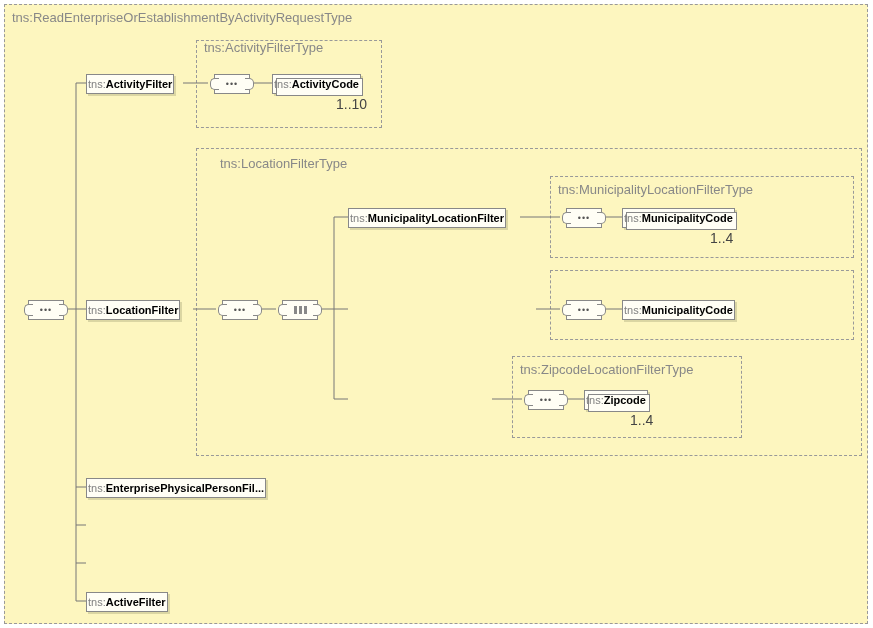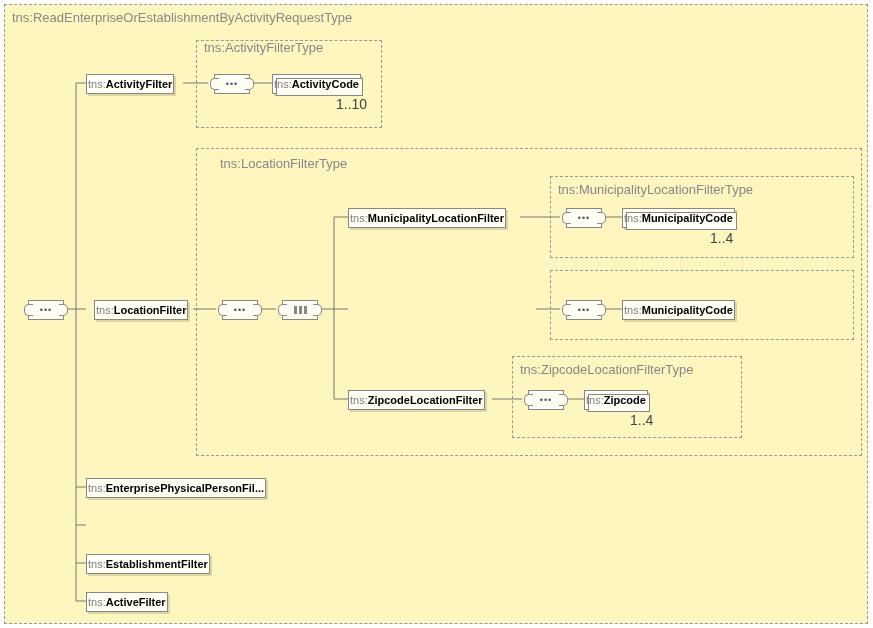--- a/index.html
+++ b/index.html
@@ -58,21 +58,21 @@
   <span class="pfx">tns:</span><b>ActivityFilter</b>
 </div>
 <div class="comp" style="left:214px;top:74px">
       <span class="dots">•••</span>
     </div>
 <div class="node stack" style="left:272px;top:74px">
   <span class="pfx">tns:</span><b>ActivityCode</b>
 </div>
 <div class="card" style="left:336px;top:96px">1..10</div>
 
-<div class="node" style="left:94px;top:300px">
+<div class="node" style="left:86px;top:300px">
   <span class="pfx">tns:</span><b>LocationFilter</b>
 </div>
 <div class="comp" style="left:222px;top:300px">
       <span class="dots">•••</span>
     </div>
 <div class="comp" style="left:282px;top:300px">
       <span class="sw">
         <span></span>
         <span></span>
         <span></span>
@@ -90,36 +90,30 @@
 </div>
 <div class="card" style="left:710px;top:230px">1..4</div>
 
 <div class="comp" style="left:566px;top:300px">
       <span class="dots">•••</span>
     </div>
 <div class="node" style="left:622px;top:300px">
   <span class="pfx">tns:</span><b>MunicipalityCode</b>
 </div>
 
-<div class="node" style="left:348px;top:390px">
-  <span class="pfx">tns:</span><b>ZipcodeLocationFilter</b>
-</div>
 <div class="comp" style="left:528px;top:390px">
       <span class="dots">•••</span>
     </div>
 <div class="node stack" style="left:584px;top:390px">
   <span class="pfx">tns:</span><b>Zipcode</b>
 </div>
 <div class="card" style="left:630px;top:412px">1..4</div>
 
 <div class="node" style="left:86px;top:478px">
   <span class="pfx">tns:</span><b>EnterprisePhysicalPersonFil...</b>
-</div>
-<div class="node" style="left:86px;top:554px">
-  <span class="pfx">tns:</span><b>EstablishmentFilter</b>
 </div>
 <div class="node" style="left:86px;top:592px">
   <span class="pfx">tns:</span><b>ActiveFilter</b>
 </div>
 
 <svg width="873" height="628">
   <g stroke="#777" stroke-width="1" fill="none">
 
     <line x1="68" y1="309" x2="76" y2="309"></line>
     <line x1="76" y1="83" x2="76" y2="601"></line>

